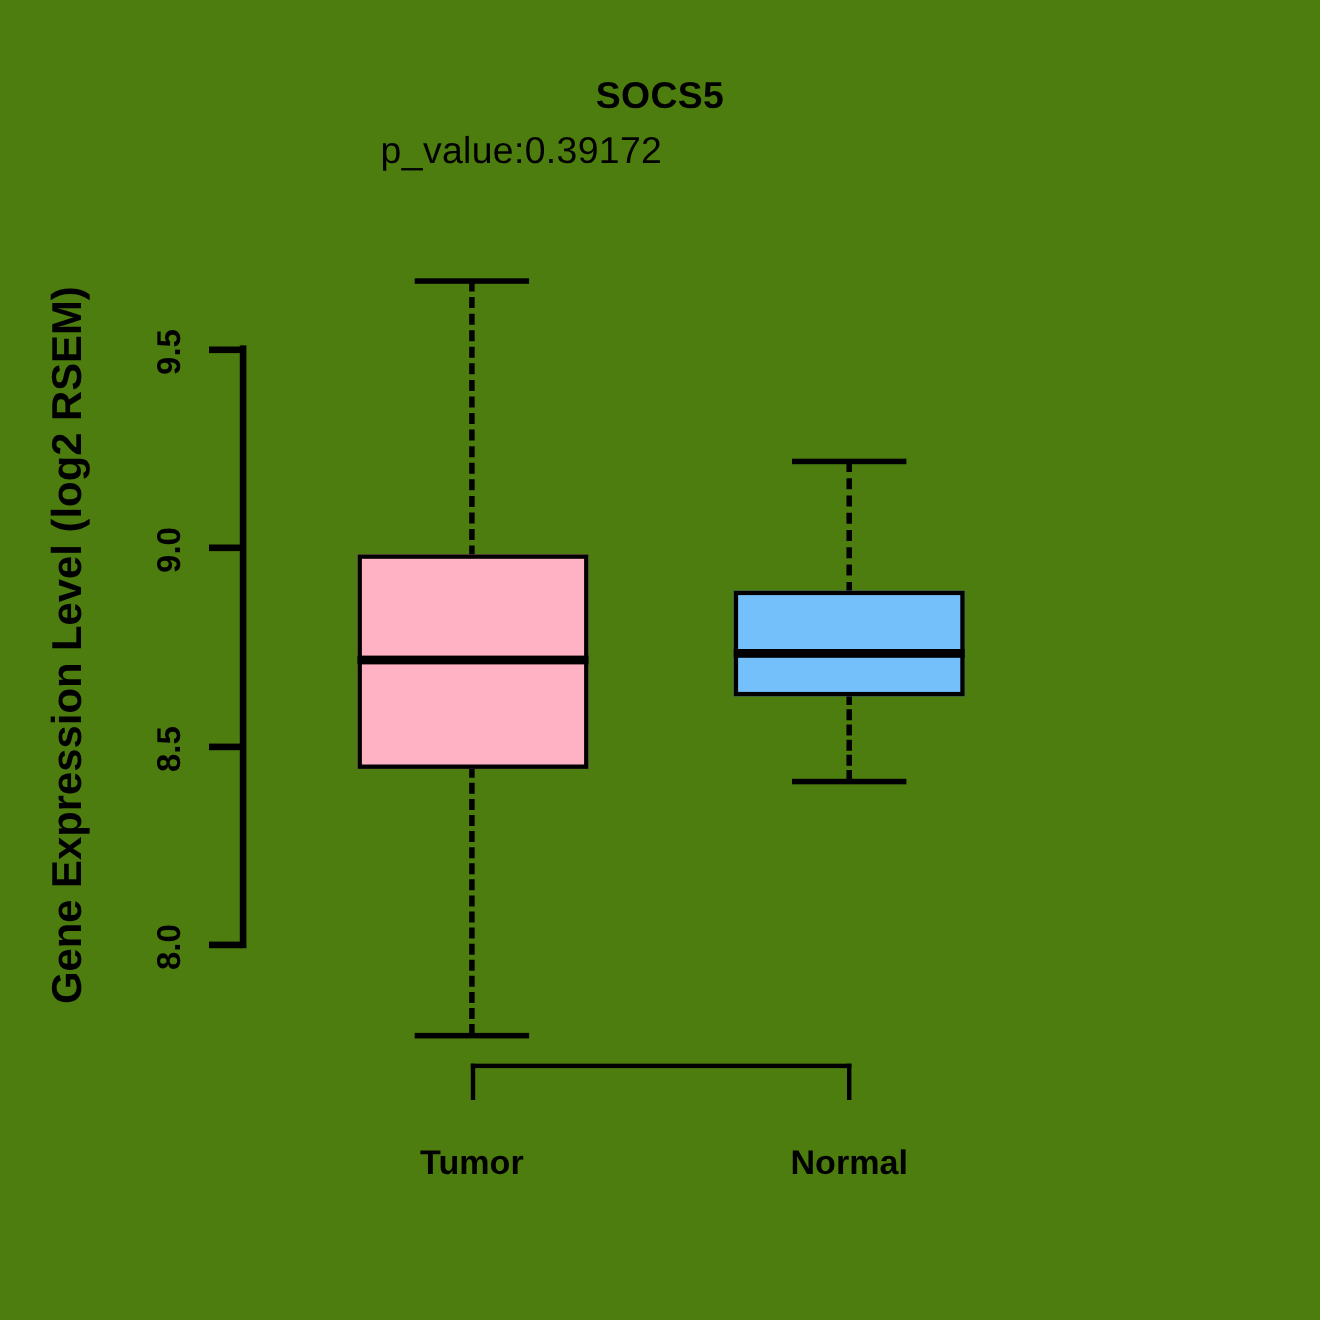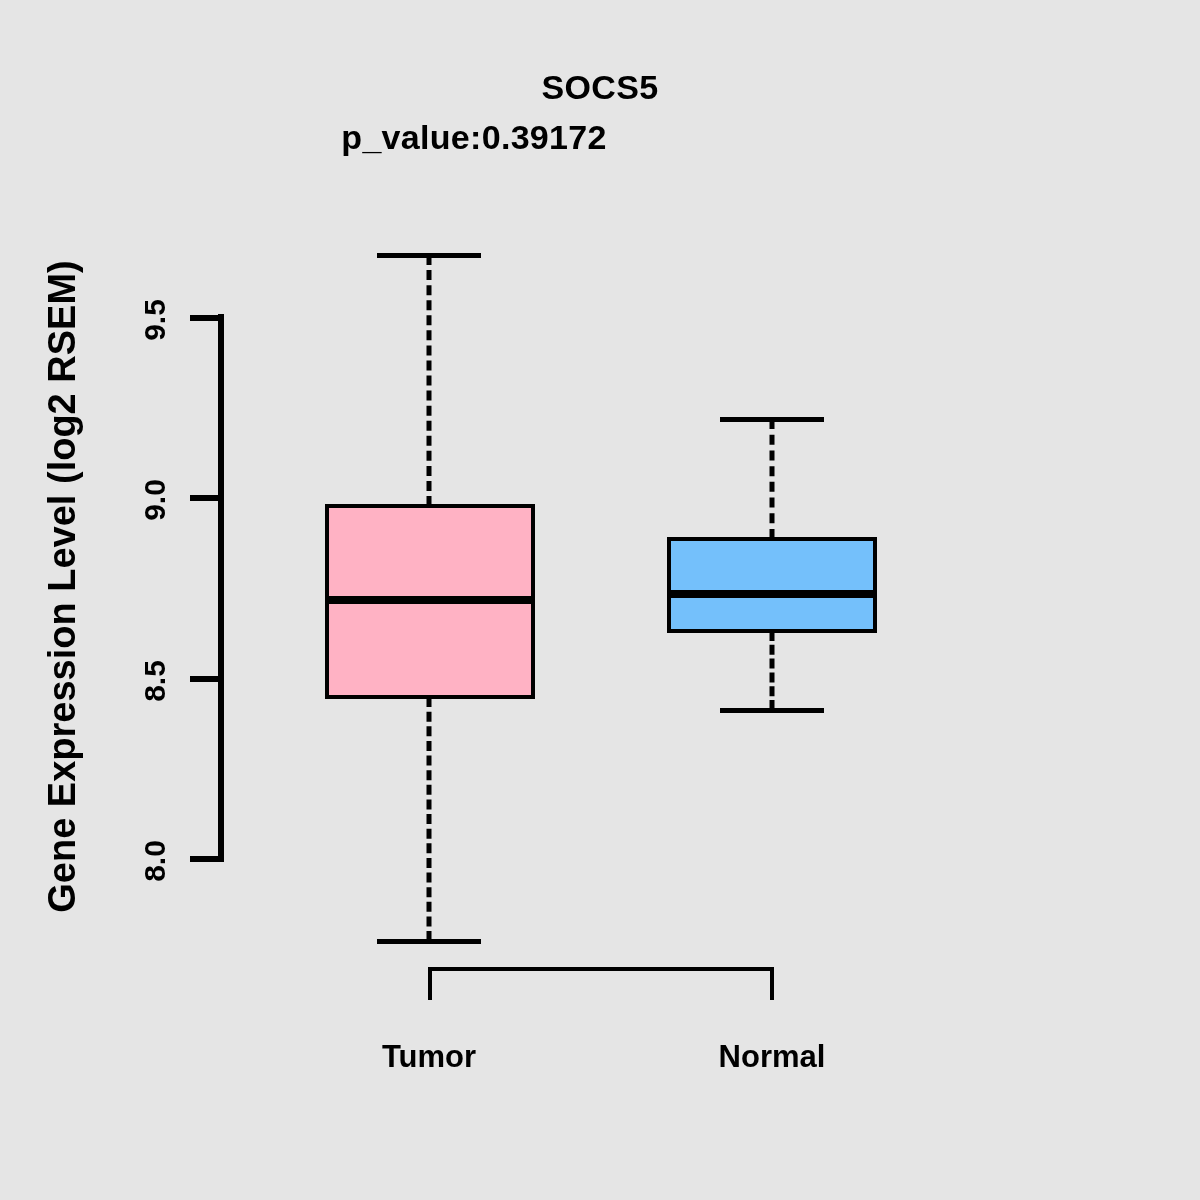--- a/index.html
+++ b/index.html
@@ -28,21 +28,21 @@
     color: #000000;
     letter-spacing: 0.3px;
   }
   .title-sub {
     position: absolute;
     left: 0;
     top: 118px;
     width: 948px;
     text-align: center;
     font-size: 34px;
-    font-weight: bold;
+    font-weight: normal;
     color: #000000;
     letter-spacing: 0.3px;
   }
 
   
   .ylab {
     position: absolute;
     left: -358px;
     top: 565px;
     width: 840px;
@@ -124,21 +124,21 @@
   .whisker-cap {
     position: absolute;
     height: 5px;
     background: #000000;
     transform: translateX(-50%);
   }
 </style>
 </head>
 <body>
 
-<div id="plot-root" style="background: #e5e5e5;">
+<div id="plot-root" style="background: #4d7c0f;">
 
   <div class="title-main">SOCS5</div>
   <div class="title-sub">p_value:0.39172</div>
 
   <div class="ylab">Gene Expression Level (log2 RSEM)</div>
 
   <div class="yaxis-line"></div>
 
   <div class="ytick" style="top:315px;"></div>
   <div class="ytick" style="top:495px;"></div>

